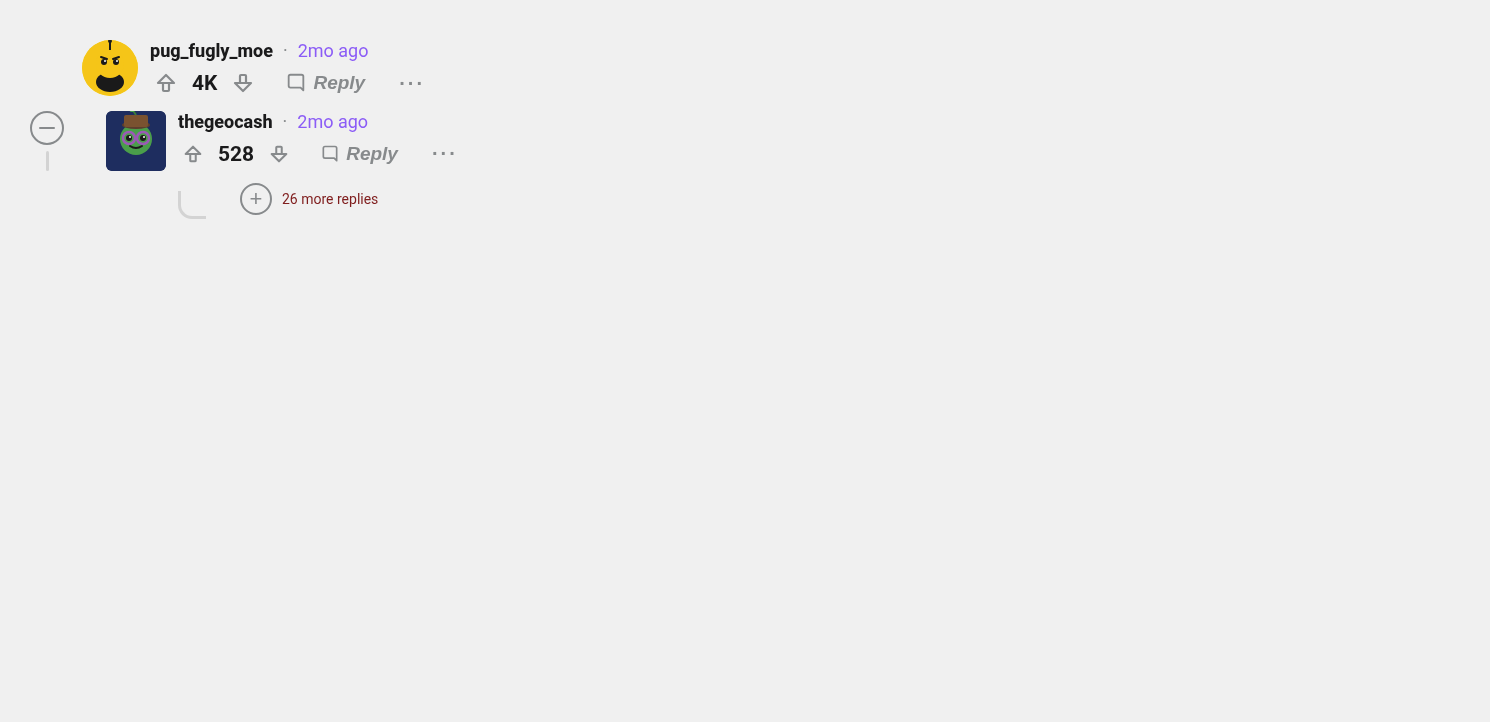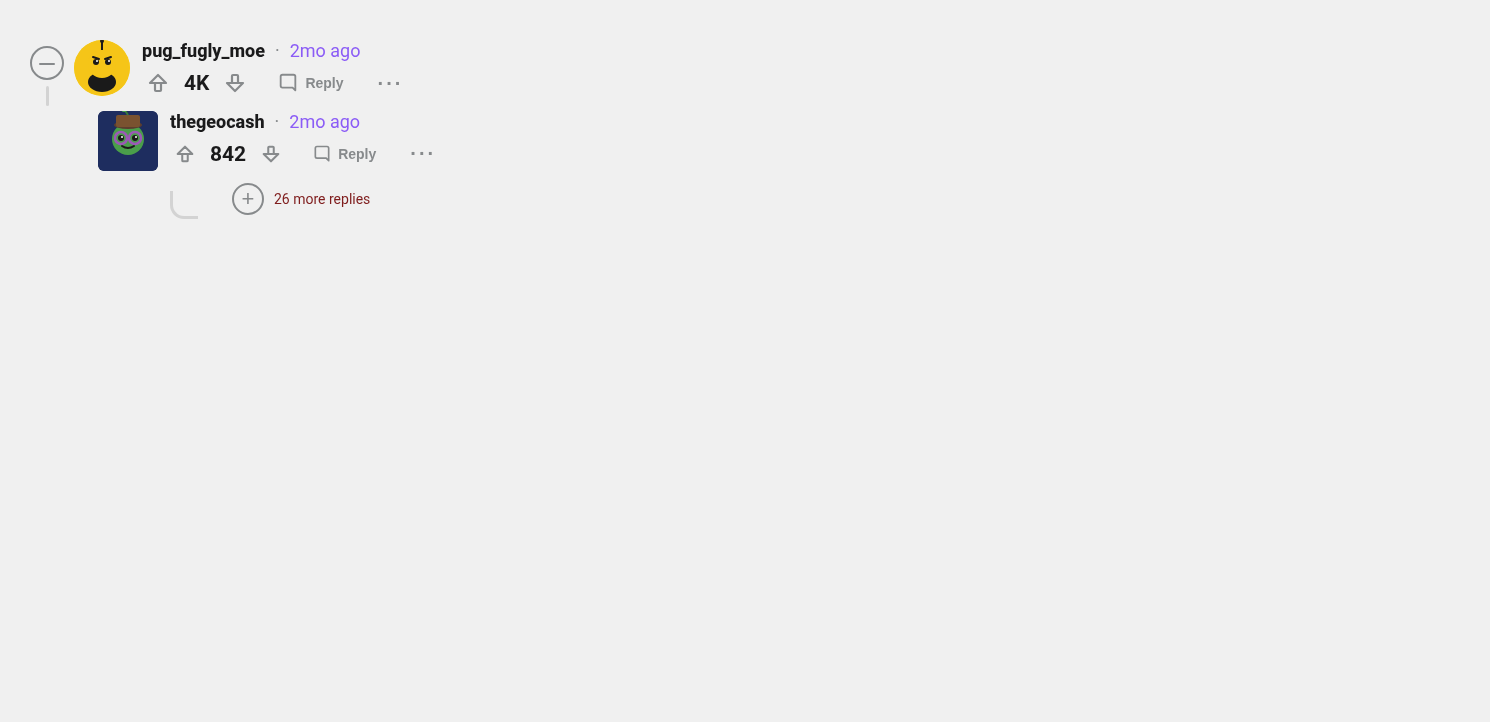--- a/index.html
+++ b/index.html
@@ -109,27 +109,28 @@
       color: #878a8c;
       font-size: 18px;
       font-weight: 400;
       flex-shrink: 0;
     }
     .reply-btn {
       background: none;
       border: none;
       cursor: pointer;
       color: #878a8c;
-      font-size: 14px;
+      font-size: 19px;
       font-weight: 700;
       display: flex;
       align-items: center;
       gap: 6px;
       padding: 4px 8px;
       border-radius: 4px;
+      font-style: italic;
     }
     .more-btn {
       background: none;
       border: none;
       cursor: pointer;
       color: #878a8c;
       font-size: 20px;
       font-weight: 700;
       letter-spacing: 2px;
       padding: 4px 8px;
@@ -161,22 +162,22 @@
       align-items: center;
       margin-top: 10px;
       margin-left: 0;
     }
     .more-replies-text {
       color: #7f1d1d;
       font-size: 14px;
     }
     .main-comment-row {
       display: flex;
-      align-items: flex-start;
-      gap: 10px;
+      align-items: center;
+      gap: 18px;
     }
   </style>
 </head>
 <body>
 
 <div class="comment-thread">
 
   <div class="main-comment-row">
 
     <div style="display:flex;flex-direction:column;align-items:center;margin-top:6px;flex-shrink:0;">
@@ -289,21 +290,21 @@
                 <span class="timestamp">2mo ago</span>
               </div>
               <div class="comment-actions">
                 <div class="vote-controls">
                   <button class="vote-btn" title="Upvote">
                     <svg width="22" height="22" viewBox="0 0 24 24">
                       <path d="M12 4l8 8H4z" fill="none" stroke="#878a8c" stroke-width="2.2" stroke-linejoin="round"></path>
                       <rect x="9" y="12" width="6" height="8" rx="1" fill="none" stroke="#878a8c" stroke-width="2.2"></rect>
                     </svg>
                   </button>
-                  <span class="vote-count">842</span>
+                  <span class="vote-count">528</span>
                   <button class="vote-btn" title="Downvote">
                     <svg width="22" height="22" viewBox="0 0 24 24">
                       <path d="M12 20l8-8H4z" fill="none" stroke="#878a8c" stroke-width="2.2" stroke-linejoin="round"></path>
                       <rect x="9" y="4" width="6" height="8" rx="1" fill="none" stroke="#878a8c" stroke-width="2.2"></rect>
                     </svg>
                   </button>
                 </div>
                 <button class="reply-btn">
                   <svg width="20" height="20" viewBox="0 0 24 24">
                     <path d="M20 17.17V20l-3-3H6a2 2 0 01-2-2V5a2 2 0 012-2h12a2 2 0 012 2v12.17z" fill="none" stroke="#878a8c" stroke-width="2" stroke-linejoin="round"></path>

